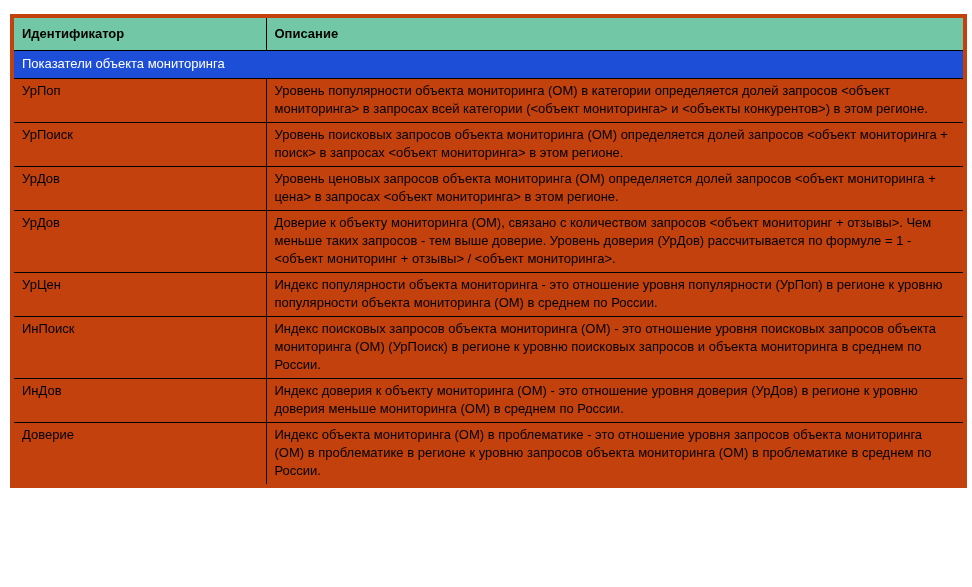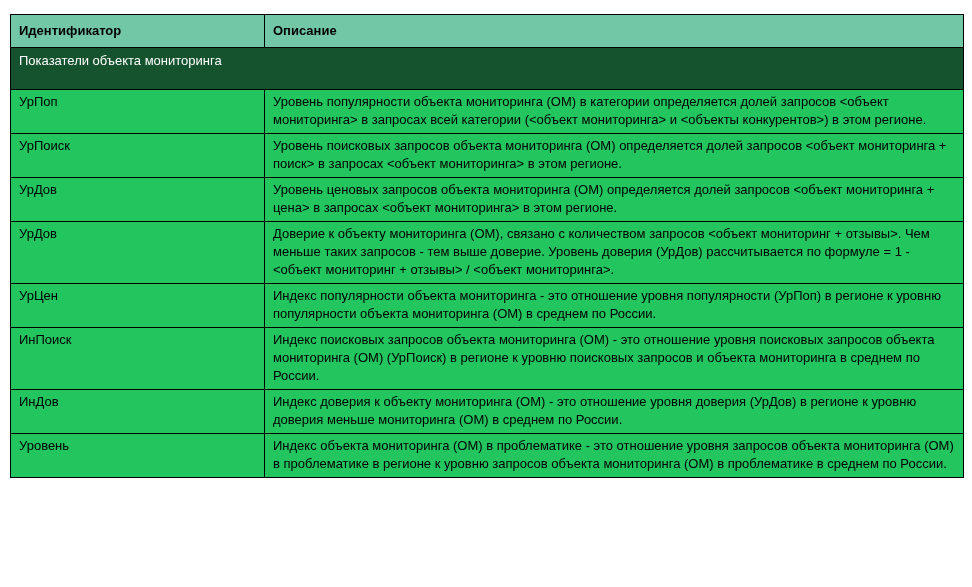--- a/index.html
+++ b/index.html
@@ -12,47 +12,47 @@
     width: 972px;
     height: 587px;
     box-sizing: border-box;
     padding: 14px 0 0 10px;
     background: #ffffff;
   }
   table.indicators {
     border-collapse: collapse;
     table-layout: fixed;
     width: 953px;
-    border: 1px solid #c2410c;
+    border: 4px solid #c2410c;
   }
   table.indicators th,
   table.indicators td {
     border: 1px solid #000000;
     font-size: 13px;
     line-height: 18px;
     color: #000000;
     vertical-align: top;
     word-wrap: break-word;
   }
   table.indicators thead th {
     background: #72C8A6;
     text-align: left;
     font-weight: bold;
     padding: 7px 8px;
     vertical-align: middle;
   }
   tr.section-row td {
-    background: #14532d;
+    background: #1d4ed8;
     color: #ffffff;
     font-weight: normal;
-    padding: 4px 8px 19px 8px;
+    padding: 4px 8px 5px 8px;
   }
   tbody td.id-cell,
   tbody td.desc-cell {
-    background: #22c55e;
+    background: #c2410c;
     padding: 3px 8px 4px 8px;
   }
 </style>
 </head>
 <body>
 
 <div class="page">
   <table class="indicators">
     <colgroup>
       <col style="width:254px">
@@ -90,18 +90,18 @@
       </tr>
       <tr>
         <td class="id-cell">ИнПоиск</td>
         <td class="desc-cell">Индекс поисковых запросов объекта мониторинга (ОМ) - это отношение уровня поисковых запросов объекта мониторинга (ОМ) (УрПоиск) в регионе к уровню поисковых запросов и объекта мониторинга в среднем по России.</td>
       </tr>
       <tr>
         <td class="id-cell">ИнДов</td>
         <td class="desc-cell">Индекс доверия к объекту мониторинга (ОМ) - это отношение уровня доверия (УрДов) в регионе к уровню доверия меньше мониторинга (ОМ) в среднем по России.</td>
       </tr>
       <tr>
-        <td class="id-cell">Уровень</td>
+        <td class="id-cell">Доверие</td>
         <td class="desc-cell">Индекс объекта мониторинга (ОМ) в проблематике - это отношение уровня запросов объекта мониторинга (ОМ) в проблематике в регионе к уровню запросов объекта мониторинга (ОМ) в проблематике в среднем по России.</td>
       </tr>
     </tbody>
   </table>
 </div>
 
 </body></html>

